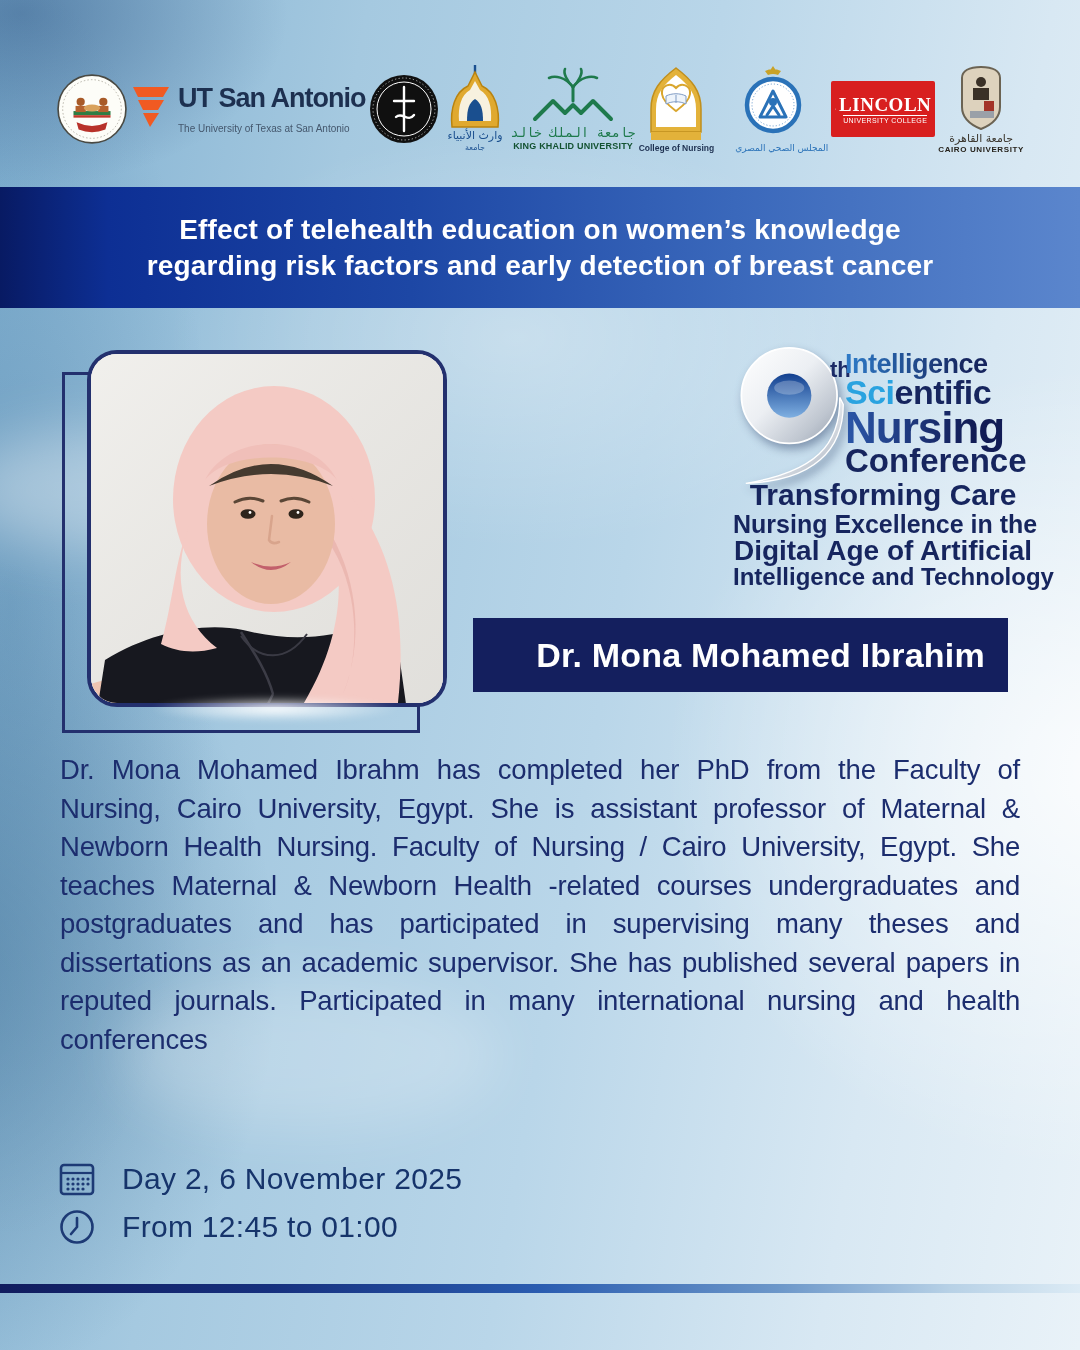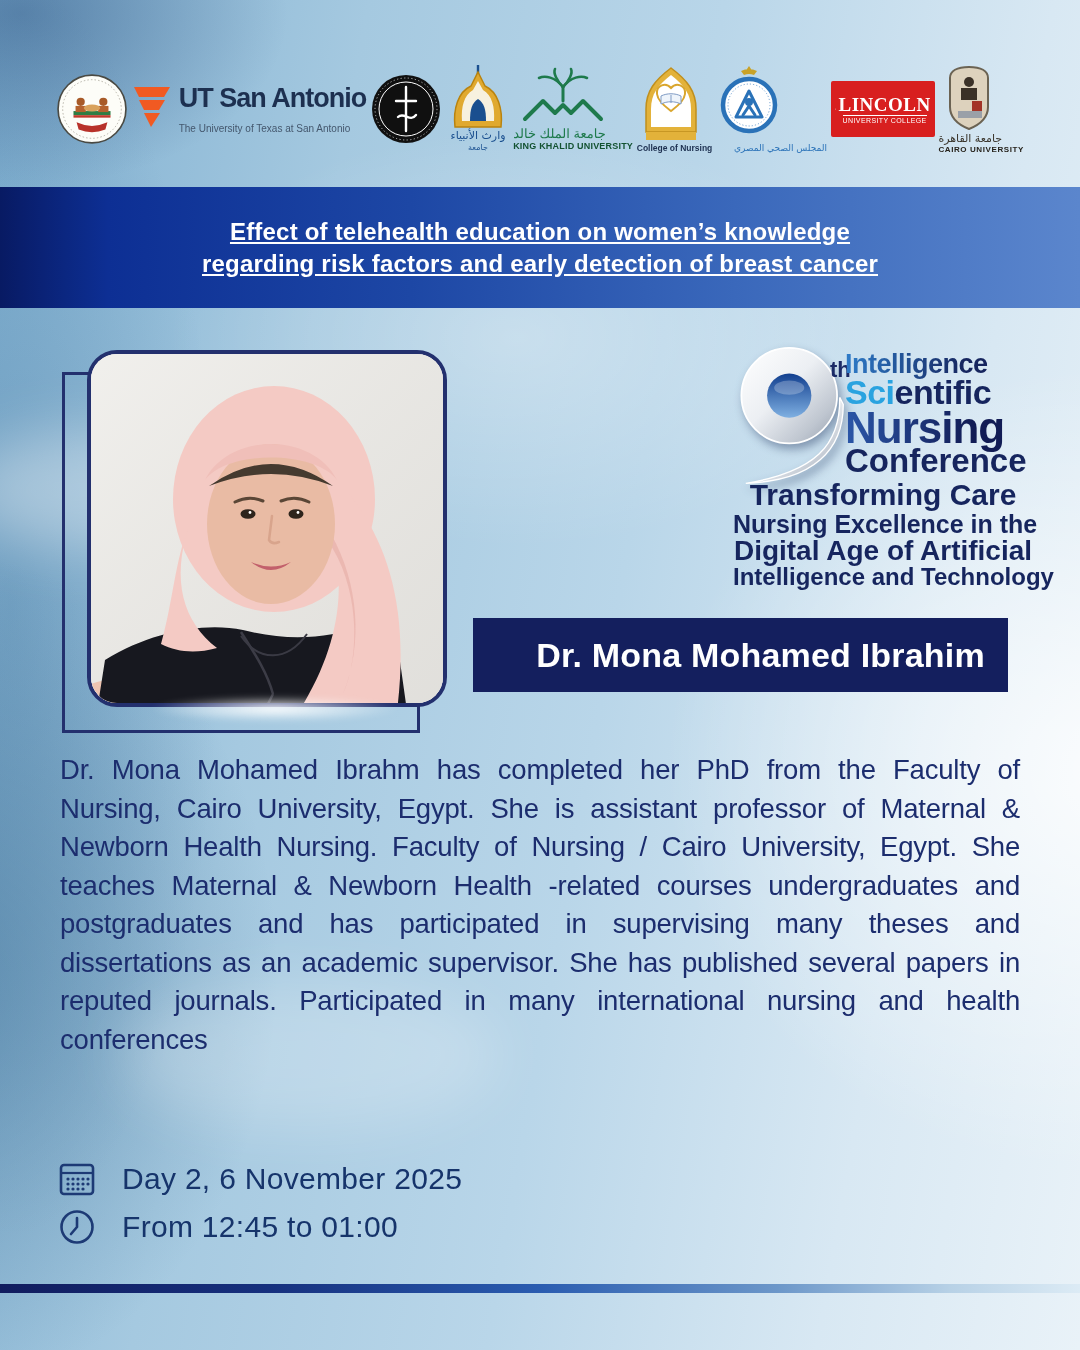--- a/index.html
+++ b/index.html
@@ -14,41 +14,41 @@
       radial-gradient(500px 300px at 48% 25%, rgba(255,255,255,.30), transparent 70%),
       linear-gradient(100deg,#7fafd0 0%,#a5c9e0 28%,#b9d6e9 55%,#d8e8f3 80%,#e9f2f8 100%);
   }
   .cloud{position:absolute;border-radius:50%;filter:blur(28px);background:rgba(255,255,255,.35);}
   .cloud.c1{left:-40px;top:430px;width:260px;height:120px;}
   .cloud.c2{left:120px;top:980px;width:380px;height:150px;background:rgba(255,255,255,.22);}
 
   
   .logo-band{position:absolute;top:52px;left:56px;right:56px;height:114px;
     display:flex;align-items:center;justify-content:space-between;}
-  .logo{display:flex;flex-direction:column;line-height:1;}
+  .logo{display:flex;flex-direction:column;align-items:center;line-height:1;}
   .utsa{flex-direction:row;align-items:center;gap:7px;}
   .utsa-text{display:flex;flex-direction:column;gap:12px;}
   .utsa-title{font-size:27px;font-weight:bold;color:#1d3050;letter-spacing:-1px;white-space:nowrap;}
   .utsa-tag{font-size:10px;color:#44576d;white-space:nowrap;}
-  .kku-ar{font-size:13px;color:#1e7a4c;font-family:Liberation Sans, sans-serif;margin-top:2px;}
+  .kku-ar{font-size:13px;color:#1e7a4c;font-family:Liberation Mono, monospace;margin-top:2px;}
   .kku-en{font-size:9px;font-weight:bold;color:#135231;letter-spacing:.2px;margin-top:2px;white-space:nowrap;}
   .con-label{font-size:8.5px;font-weight:bold;color:#1d3050;margin-top:2px;white-space:nowrap;}
   .ehc-ar{font-size:9px;color:#2a72b8;font-family:"DejaVu Sans",sans-serif;margin-top:3px;white-space:nowrap;margin-left:18px;}
   .cairo-ar{font-size:11px;color:#3a352c;font-family:"DejaVu Sans",sans-serif;margin-top:2px;}
   .cairo-en{font-size:8px;font-weight:bold;color:#26221b;letter-spacing:.6px;margin-top:2px;white-space:nowrap;}
   .lincoln-box{width:104px;height:56px;background:#d81f1f;border-radius:2px;display:flex;align-items:center;padding:0 4px;box-sizing:border-box;gap:3px;}
   .lincoln-txt{display:flex;flex-direction:column;align-items:center;flex:1;}
   .lincoln-title{font-family:"Liberation Serif","DejaVu Serif",serif;font-weight:bold;color:#fff;font-size:19px;letter-spacing:.5px;}
   .lincoln-sub{font-size:7px;color:#fff;border-top:1px solid #fff;padding-top:1px;margin-top:1px;letter-spacing:.4px;white-space:nowrap;}
 
   
   .title-banner{position:absolute;left:0;top:187px;width:1080px;height:121px;
     background:linear-gradient(90deg,#081a63 0%,#0d2f94 10%,#1d47a5 38%,#3a68bb 68%,#5b86cd 100%);
     display:flex;flex-direction:column;align-items:center;justify-content:center;gap:4px;}
-  .title-line{color:#ffffff;font-weight:bold;font-size:24px;letter-spacing:.2px;white-space:nowrap;text-decoration:underline;}
+  .title-line{color:#ffffff;font-weight:bold;font-size:28px;letter-spacing:.2px;white-space:nowrap;}
 
   
   .photo-outline{position:absolute;left:62px;top:372px;width:352px;height:355px;border:3px solid #23306e;}
   .photo-card{position:absolute;left:87px;top:350px;width:360px;height:357px;border:4px solid #23306e;
     border-radius:30px;overflow:hidden;background:#eceae6;box-sizing:border-box;}
   .photo-glow{position:absolute;left:150px;top:696px;width:250px;height:26px;
     background:radial-gradient(closest-side,rgba(255,255,255,.95),rgba(255,255,255,0));filter:blur(3px);}
 
   
   .conf{position:absolute;left:733px;top:344px;width:300px;height:250px;}

